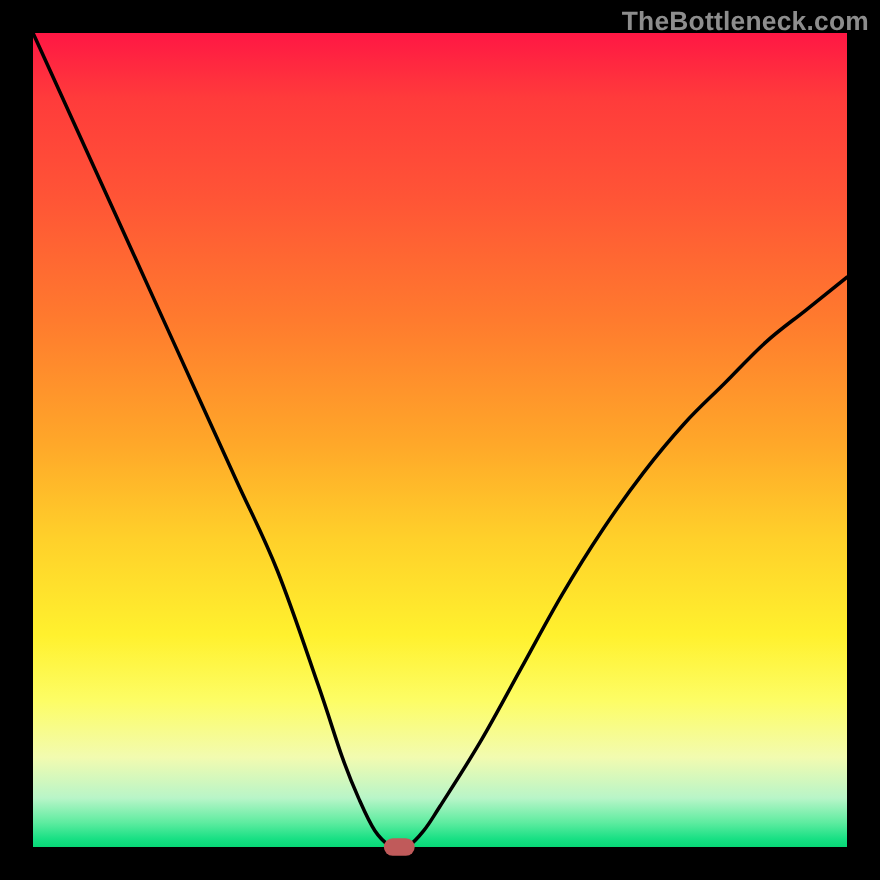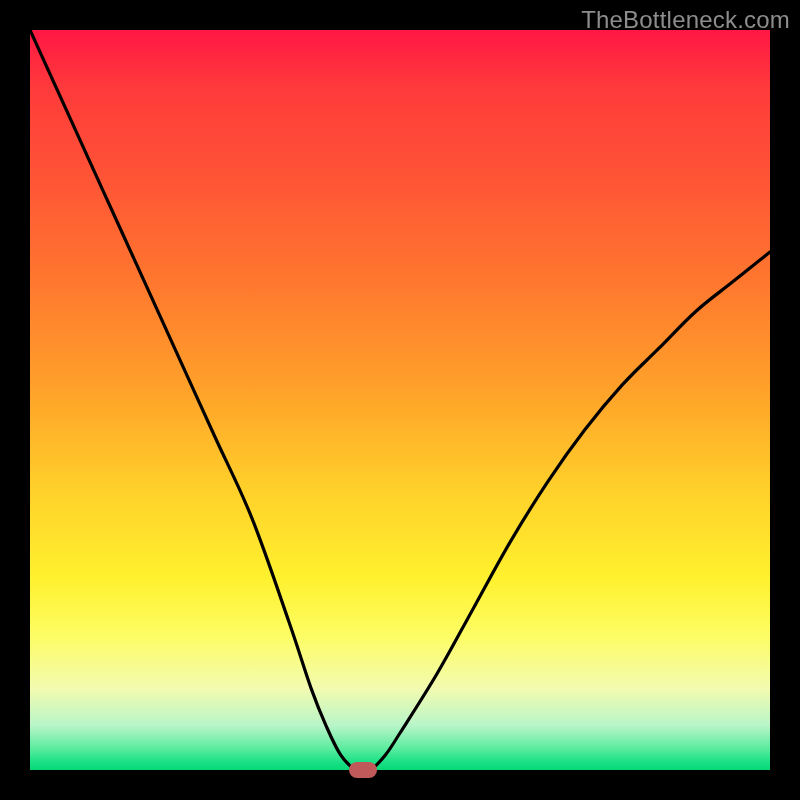--- a/index.html
+++ b/index.html
@@ -49,20 +49,21 @@
     transform: translate(-50%, -50%);
   }
   .watermark {
     position: absolute;
     top: 6px;
     right: 10px;
     color: #8d8d8d;
     font-size: 24px;
     letter-spacing: 0.2px;
     user-select: none;
+    font-weight: bold;
   }
   svg.curve {
     position: absolute;
     left: 0;
     top: 0;
     width: 740px;
     height: 740px;
   }
 </style>
 </head>

